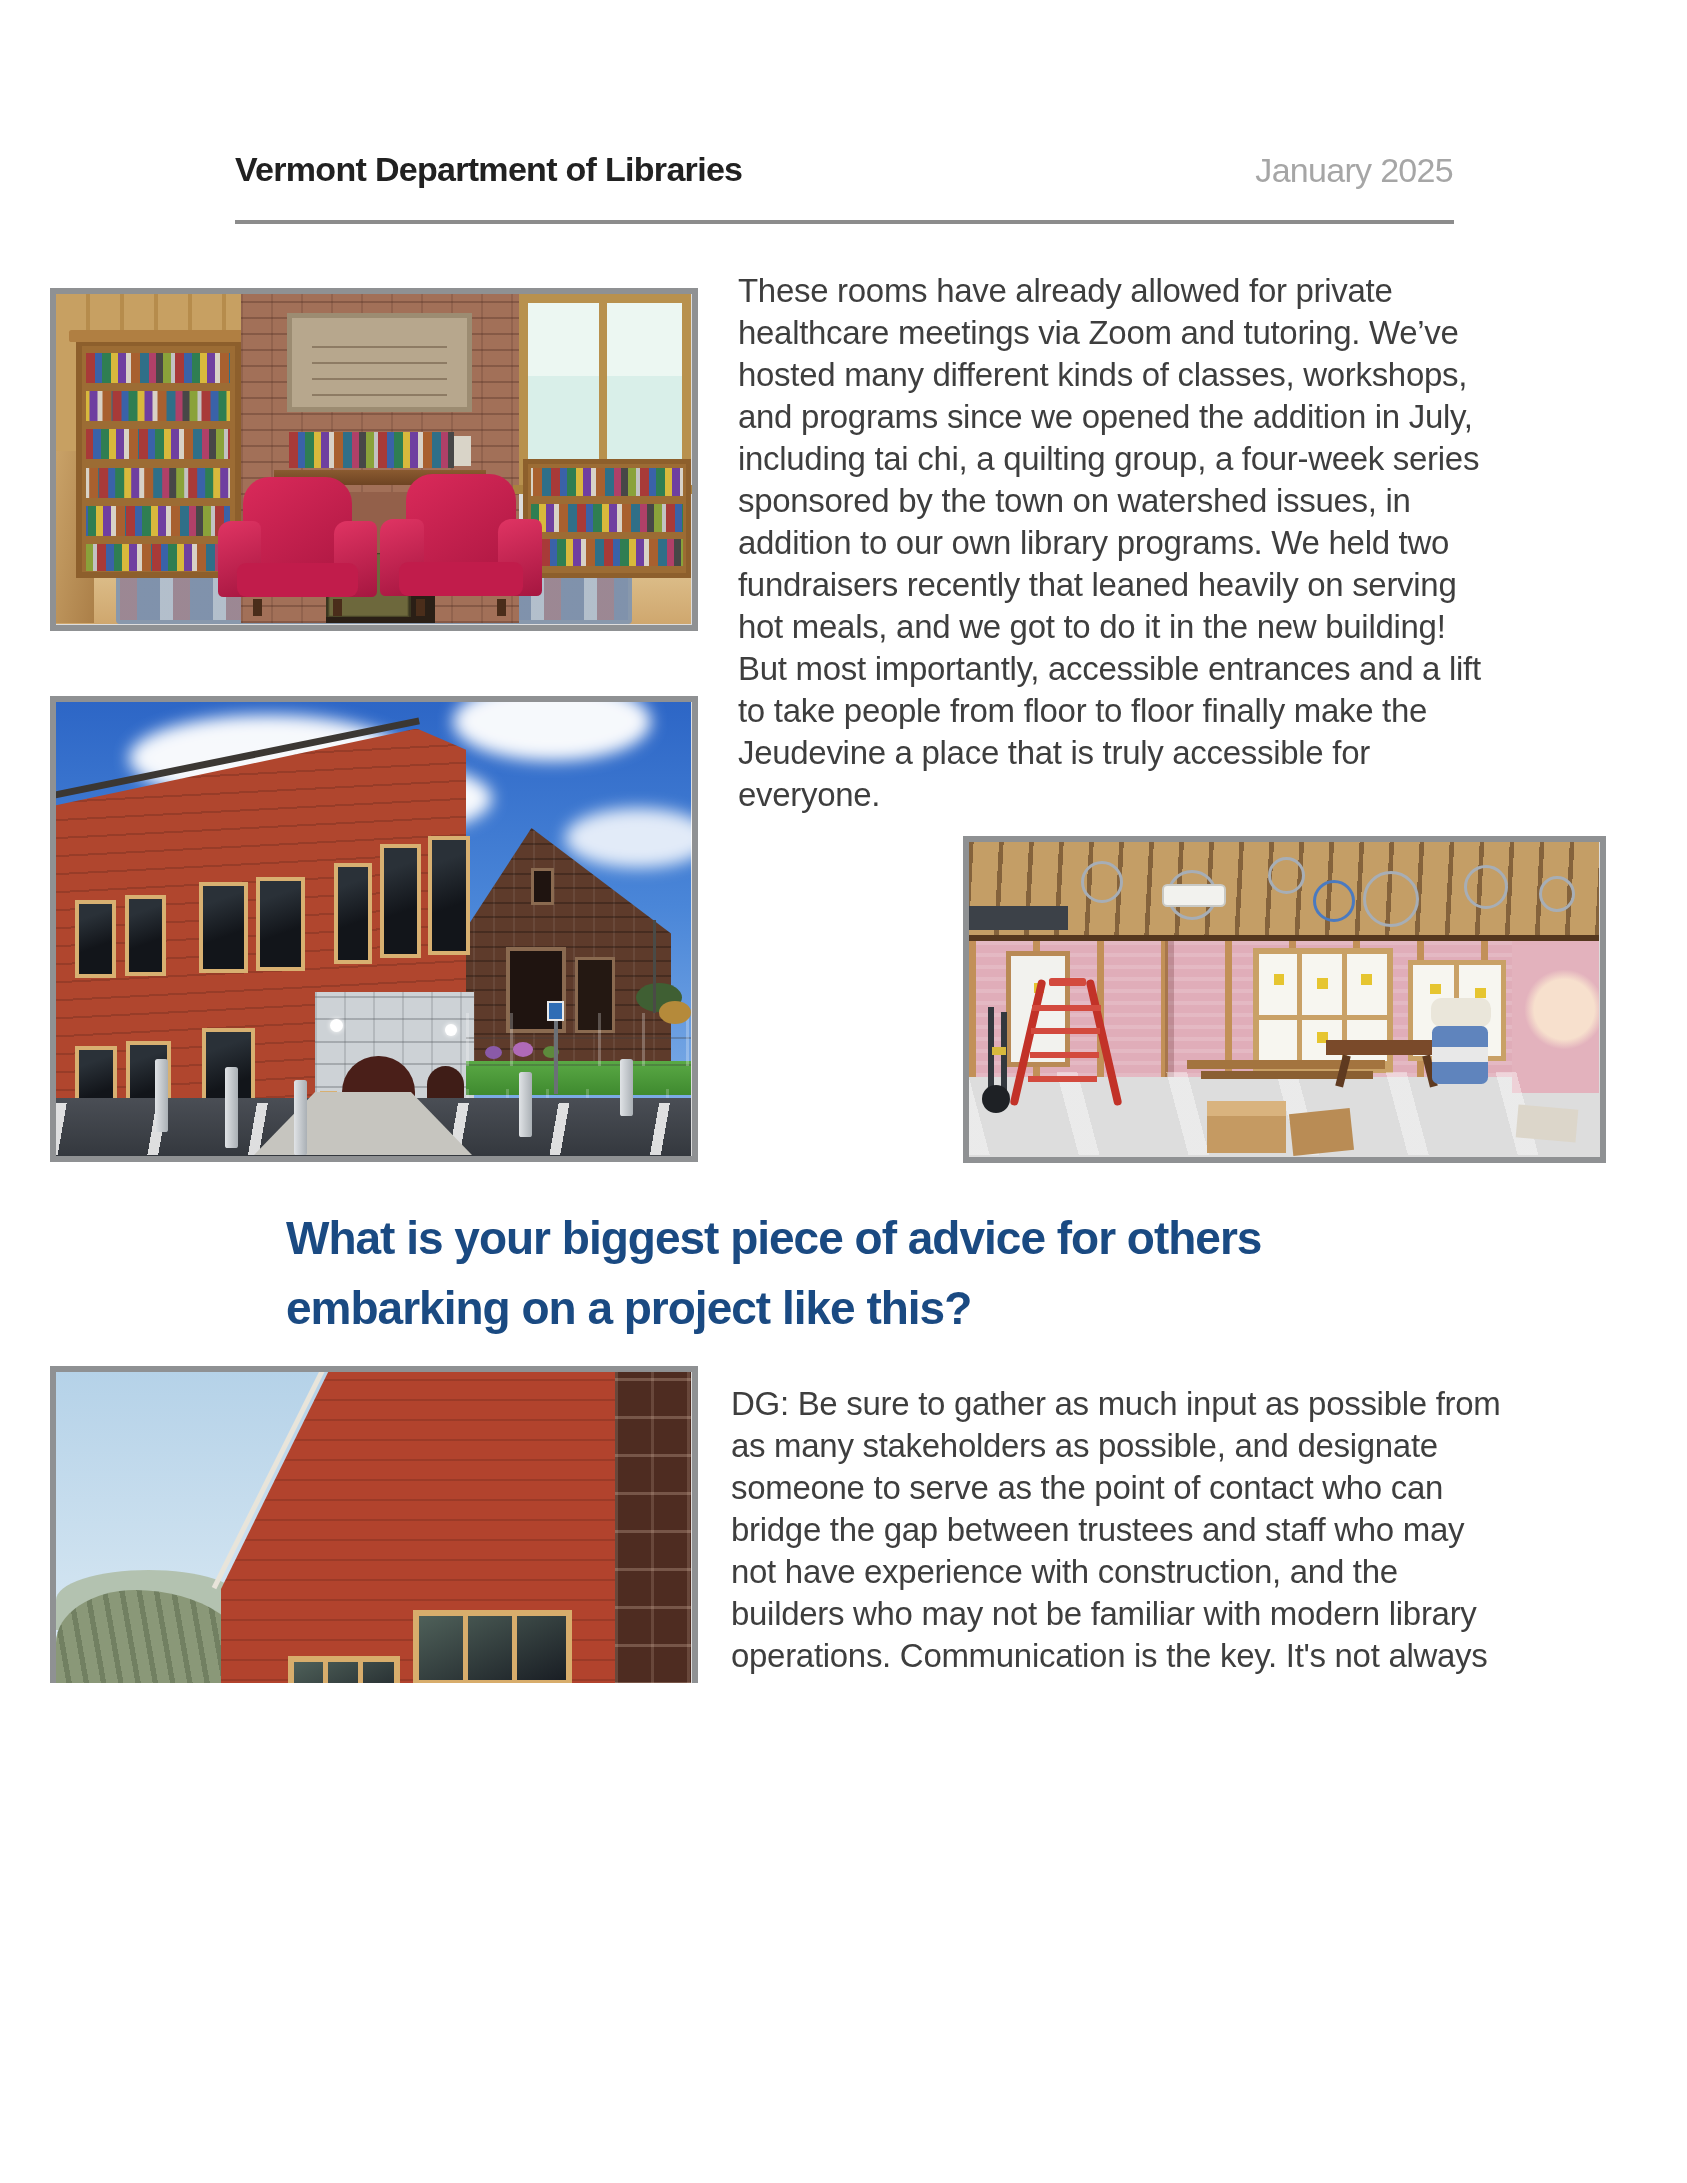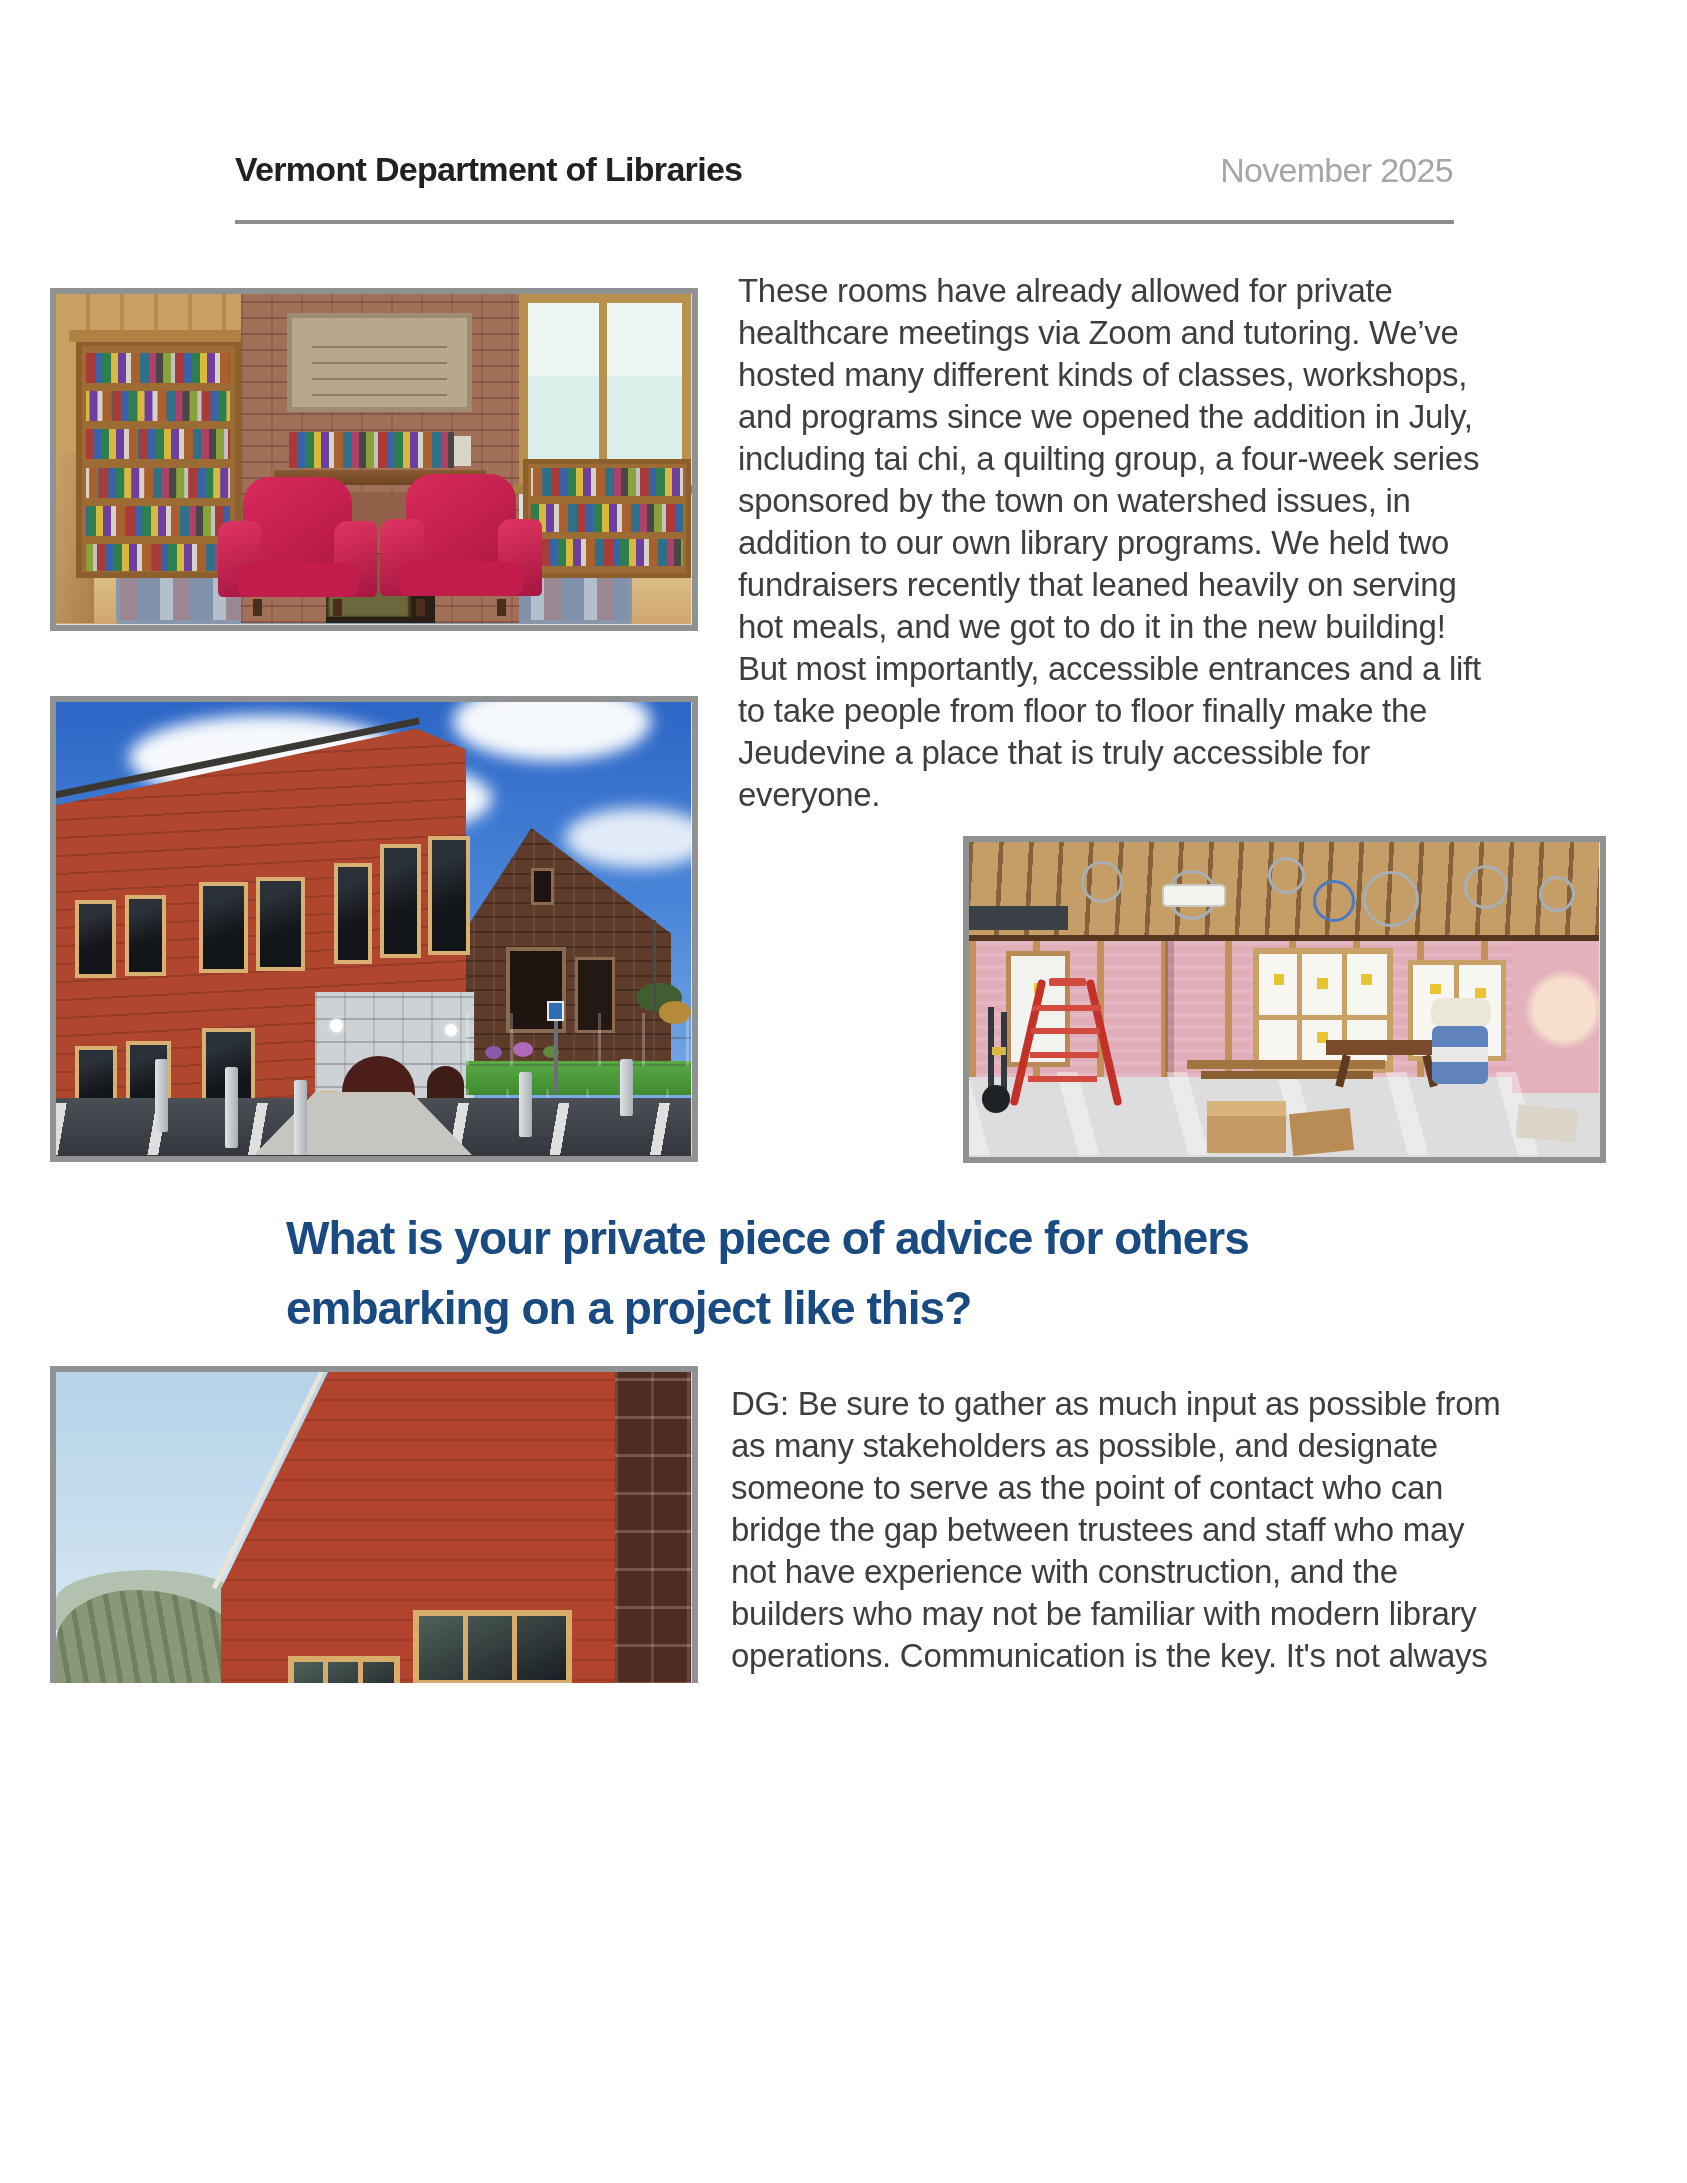--- a/index.html
+++ b/index.html
@@ -98,21 +98,21 @@
   .lg-band{left:0;top:140px;width:253px;height:82px;background:#7c2a24;}
   .lg-l1{position:absolute;left:0;top:14.6px;width:100%;text-align:center;color:#fff;font-size:22px;font-weight:bold;letter-spacing:0.3px;}
   .lg-l2{position:absolute;left:0;top:33px;width:100%;text-align:center;color:#fff;font-family:"Liberation Serif",serif;font-size:49px;letter-spacing:2.6px;}
 </style>
 </head>
 <body>
 
 <div class="page">
 
   <div class="hdr-title">Vermont Department of Libraries</div>
-  <div class="hdr-date">November 2025</div>
+  <div class="hdr-date">January 2025</div>
   <div class="hdr-rule"></div>
 
   <div class="ph" style="left:50px;top:288px;width:648px;height:343px;" aria-label="Library reading room with two red armchairs by the brick fireplace">
     <div class="abs p1-wall"></div>
     <div class="abs p1-floor"></div>
     <div class="abs p1-rug"></div>
     <div class="abs p1-counter"></div>
     <div class="abs p1-shelf" style="left:20px;top:46px;width:165px;height:238px;">
       <div class="abs books" style="left:4px;top:6.6px;width:144px;height:30px;"></div>
       <div class="abs books" style="left:4px;top:45px;width:144px;height:30px;background-position:26.5px 0;"></div>
@@ -274,21 +274,21 @@
       <div class="abs" style="left:0;top:0;width:100%;height:14.6px;background:#d9b37e;"></div>
     </div>
     <div class="abs" style="left:322px;top:269px;width:61px;height:42px;background:#b98c55;transform:rotate(-6deg);"></div>
     <div class="abs" style="left:462px;top:156px;width:60px;height:29px;background:#eae6da;border-radius:10.6px;"></div>
     <div class="abs" style="left:463px;top:184px;width:56px;height:58px;background:#5f84bd;border-radius:6.6px;">
       <div class="abs" style="left:0;top:21px;width:100%;height:14.6px;background:#e8e8e8;"></div>
     </div>
     <div class="abs" style="left:548px;top:265px;width:60px;height:33px;background:#dcd6ca;transform:rotate(5deg);"></div>
   </div>
 
-  <h2 class="q-heading">What is your private piece of advice for others embarking on a project like this?</h2>
+  <h2 class="q-heading">What is your biggest piece of advice for others embarking on a project like this?</h2>
 
   <div class="ph" style="left:50px;top:1366px;width:648px;height:751px;" aria-label="Daffodils in bloom outside the red library addition">
     <div class="abs p4-sky"></div>
     <div class="abs" style="left:0;top:198px;width:185px;height:60px;background:#b3c2b0;border-radius:50% 50% 0 0;"></div>
     <div class="abs p4-hill"></div>
     <div class="abs p4-bldg"></div>
     <div class="abs p4-roofline"></div>
     <div class="w4" style="left:232px;top:284px;width:112px;height:139px;">
       <div class="pane"></div>
       <div class="mull-v" style="left:29px;background:#d8ad6c;"></div>

